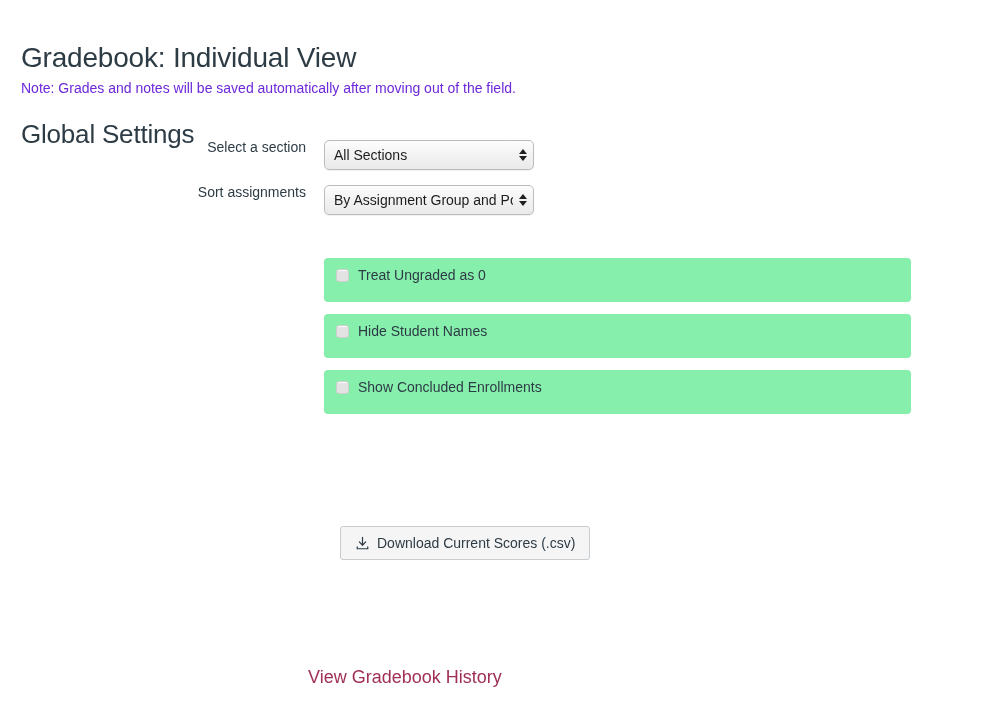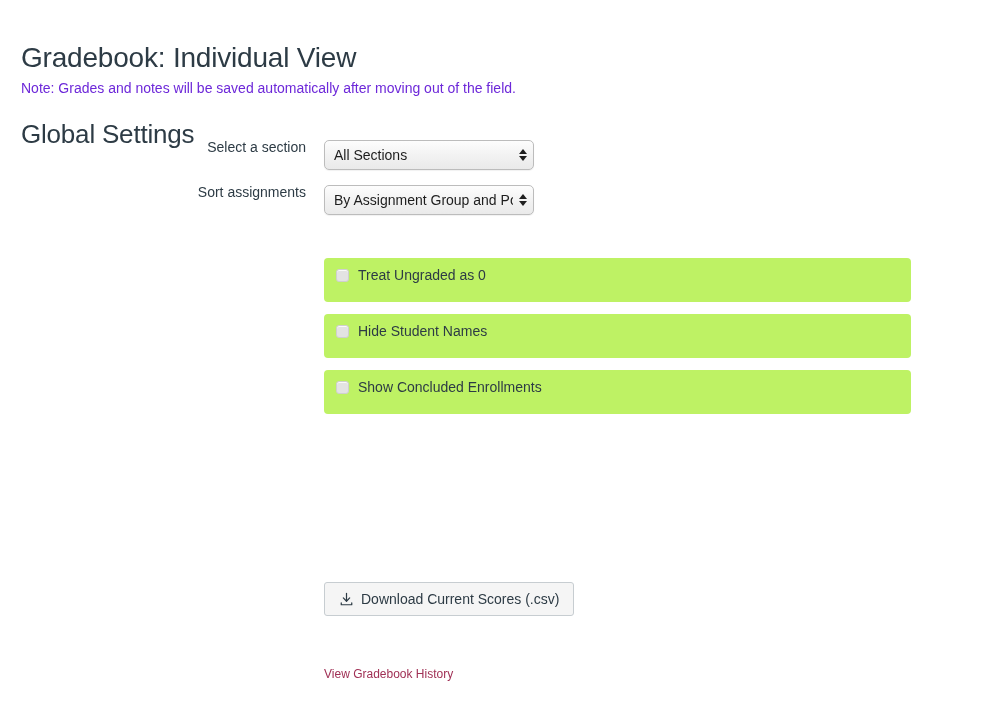--- a/index.html
+++ b/index.html
@@ -101,21 +101,21 @@
     width: 0; height: 0;
     border-left: 4px solid transparent;
     border-right: 4px solid transparent;
     border-top: 5px solid #1f1f1f;
   }
 
   
   .chk-panel {
     position: absolute; left: 324px;
     width: 587px; height: 44px;
-    background: #bef264;
+    background: #86efac;
     border-radius: 4px;
   }
   .chk-inner {
     position: absolute; left: 12px; top: 10px;
     display: flex; align-items: center;
   }
   .chk-box {
     width: 13px; height: 13px;
     border-radius: 3px;
     flex: 0 0 auto;
@@ -162,22 +162,22 @@
     margin-right: 7px;
     display: block;
   }
   .ghost-btn .btn-text {
     font-size: 14px; color: #2d3b45;
     white-space: nowrap;
     line-height: 14px;
   }
 
   #history-link {
-    position: absolute; left: 324px; top: 667px;
-    font-size: 12px;
+    position: absolute; left: 308px; top: 667px;
+    font-size: 18px;
     color: #a03055;
     text-decoration: none;
     white-space: nowrap;
     cursor: pointer;
   }
 </style>
 </head>
 <body>
 
 <div id="top-bar">
@@ -231,21 +231,21 @@
 
   <div class="chk-panel" style="top:370px;">
     <div class="chk-inner">
       <span class="chk-box off"></span>
       <span class="chk-label">Show Concluded Enrollments</span>
     </div>
   </div>
 
 
 
-  <div class="ghost-btn" style="top:582px;">
+  <div class="ghost-btn" style="top:526px;margin-left:16px;">
     <svg class="btn-ico" viewBox="0 0 16 16">
       <path d="M8 1.5 L8 9.2" stroke="#2d3b45" stroke-width="1.3" fill="none" stroke-linecap="round"></path>
       <path d="M4.6 6.3 L8 9.9 L11.4 6.3" stroke="#2d3b45" stroke-width="1.3" fill="none" stroke-linecap="round" stroke-linejoin="round"></path>
       <path d="M2.4 11.6 L2.4 13.6 L13.6 13.6 L13.6 11.6" stroke="#2d3b45" stroke-width="1.3" fill="none" stroke-linecap="round" stroke-linejoin="round"></path>
     </svg>
     <span class="btn-text">Download Current Scores (.csv)</span>
   </div>
 
 
   <a id="history-link">View Gradebook History</a>

